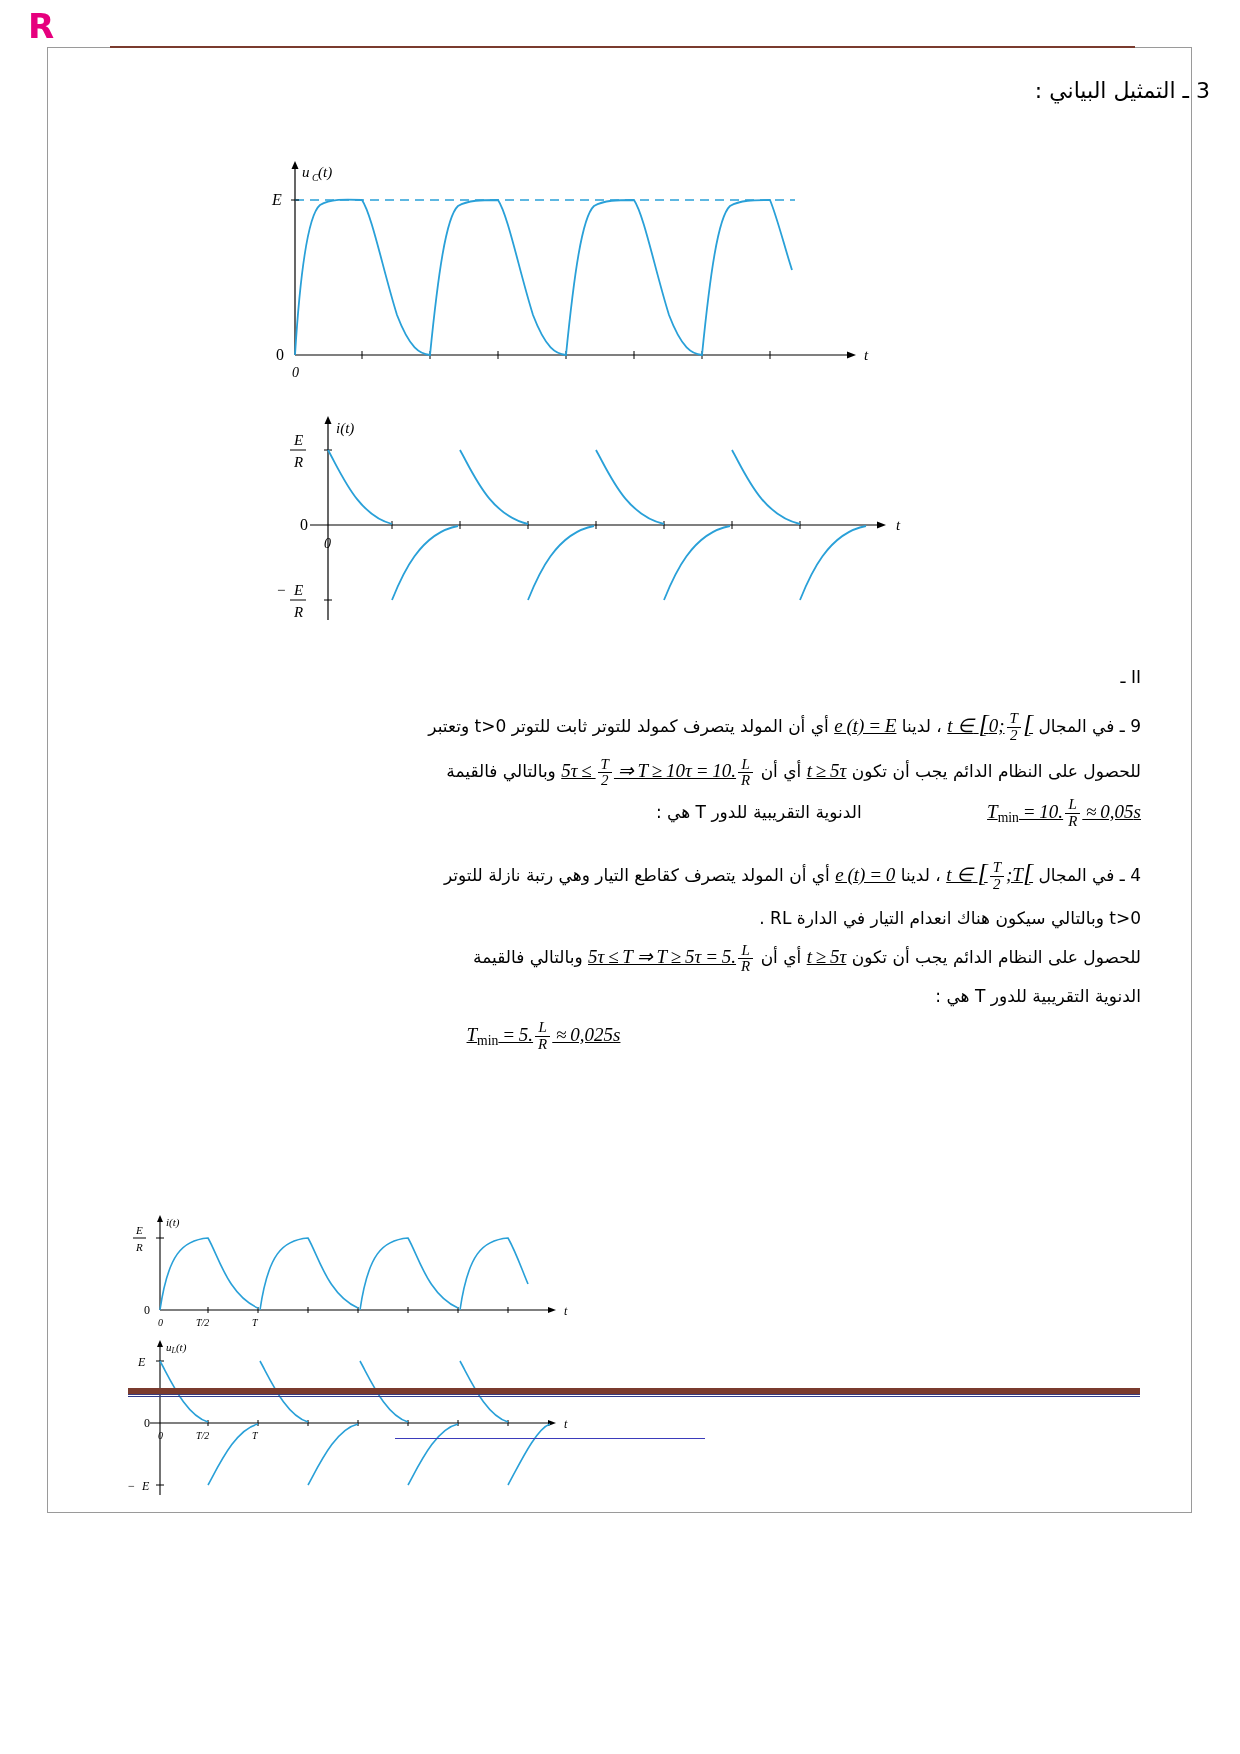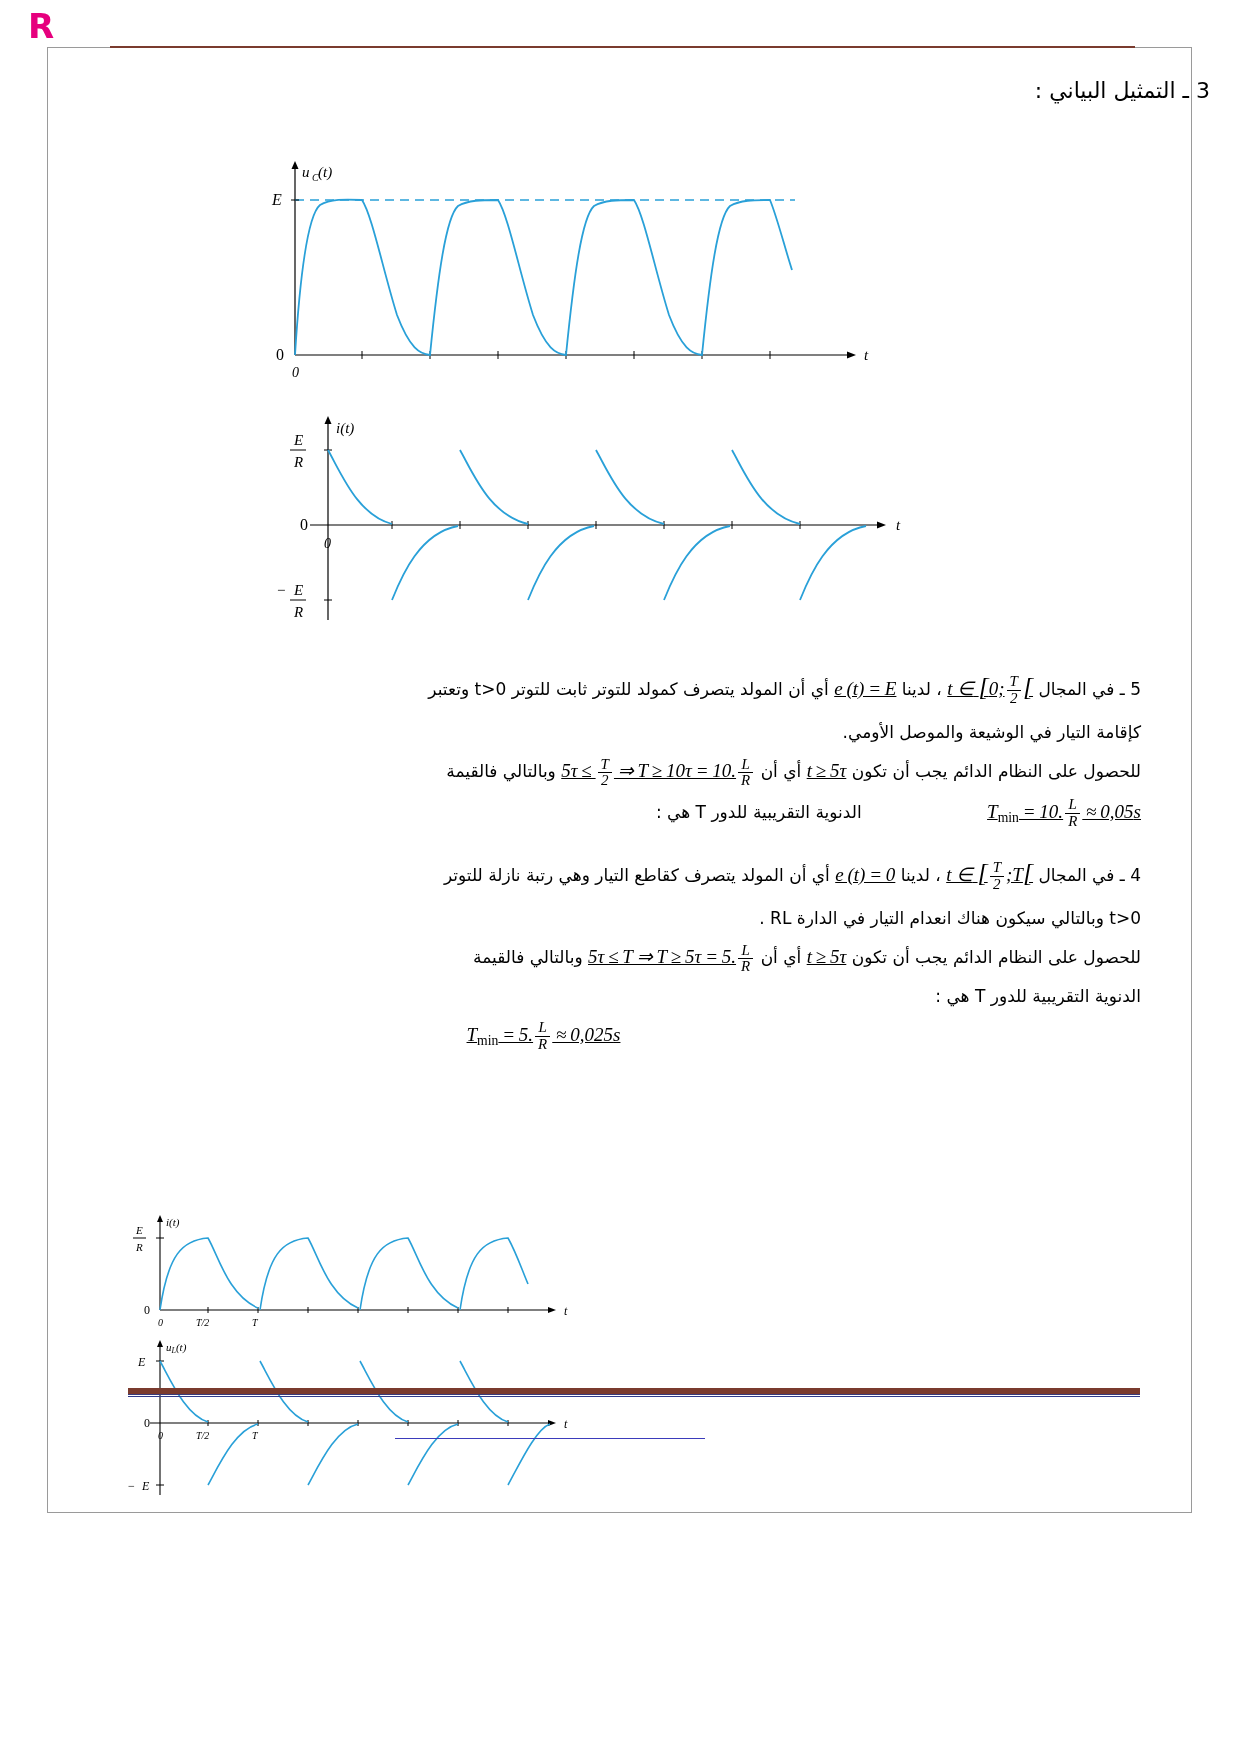--- a/index.html
+++ b/index.html
@@ -213,33 +213,33 @@
       <line x1="40" y1="195" x2="56" y2="195" stroke="#000" stroke-width="1"></line>
       <text x="44" y="212" font-size="15" font-style="italic">R</text>
       <text x="50" y="125" font-size="16">0</text>
       <text x="74" y="143" font-size="14" font-style="italic">0</text>
       <text x="646" y="125" font-size="15" font-style="italic">t</text>
     </svg>
   </div>
 
   <div class="section2">
 
+    <p class="ln" style="text-align:right; padding-left:0;">II ـ</p>
 
     <p class="ln">
-      <span>5 ـ في المجال</span>
+      <span>9 ـ في المجال</span>
       <span class="mathi">
         <span class="mathi">t&nbsp;∈</span>
         <span style="font-size:26px;">[</span>0;<span class="frac"><span class="num">T</span><span class="den">2</span></span><span style="font-size:26px;">[</span>
       </span>
       <span>، لدينا</span>
       <span class="mathi">e (t) = E</span>
       <span>أي أن المولد يتصرف كمولد للتوتر ثابت للتوتر t&gt;0 وتعتبر</span>
     </p>
 
-    <p class="ln">كإقامة التيار في الوشيعة والموصل الأومي.</p>
 
     <p class="ln">
       <span>للحصول على النظام الدائم يجب أن تكون</span>
       <span class="mathi">t ≥ 5τ</span>
       <span>أي أن</span>
       <span class="mathi">5τ ≤ <span class="frac"><span class="num">T</span><span class="den">2</span></span> ⇒ T ≥ 10τ = 10.<span class="frac"><span class="num">L</span><span class="den">R</span></span></span>
       <span>وبالتالي فالقيمة</span>
     </p>
 
     <p class="ln">

